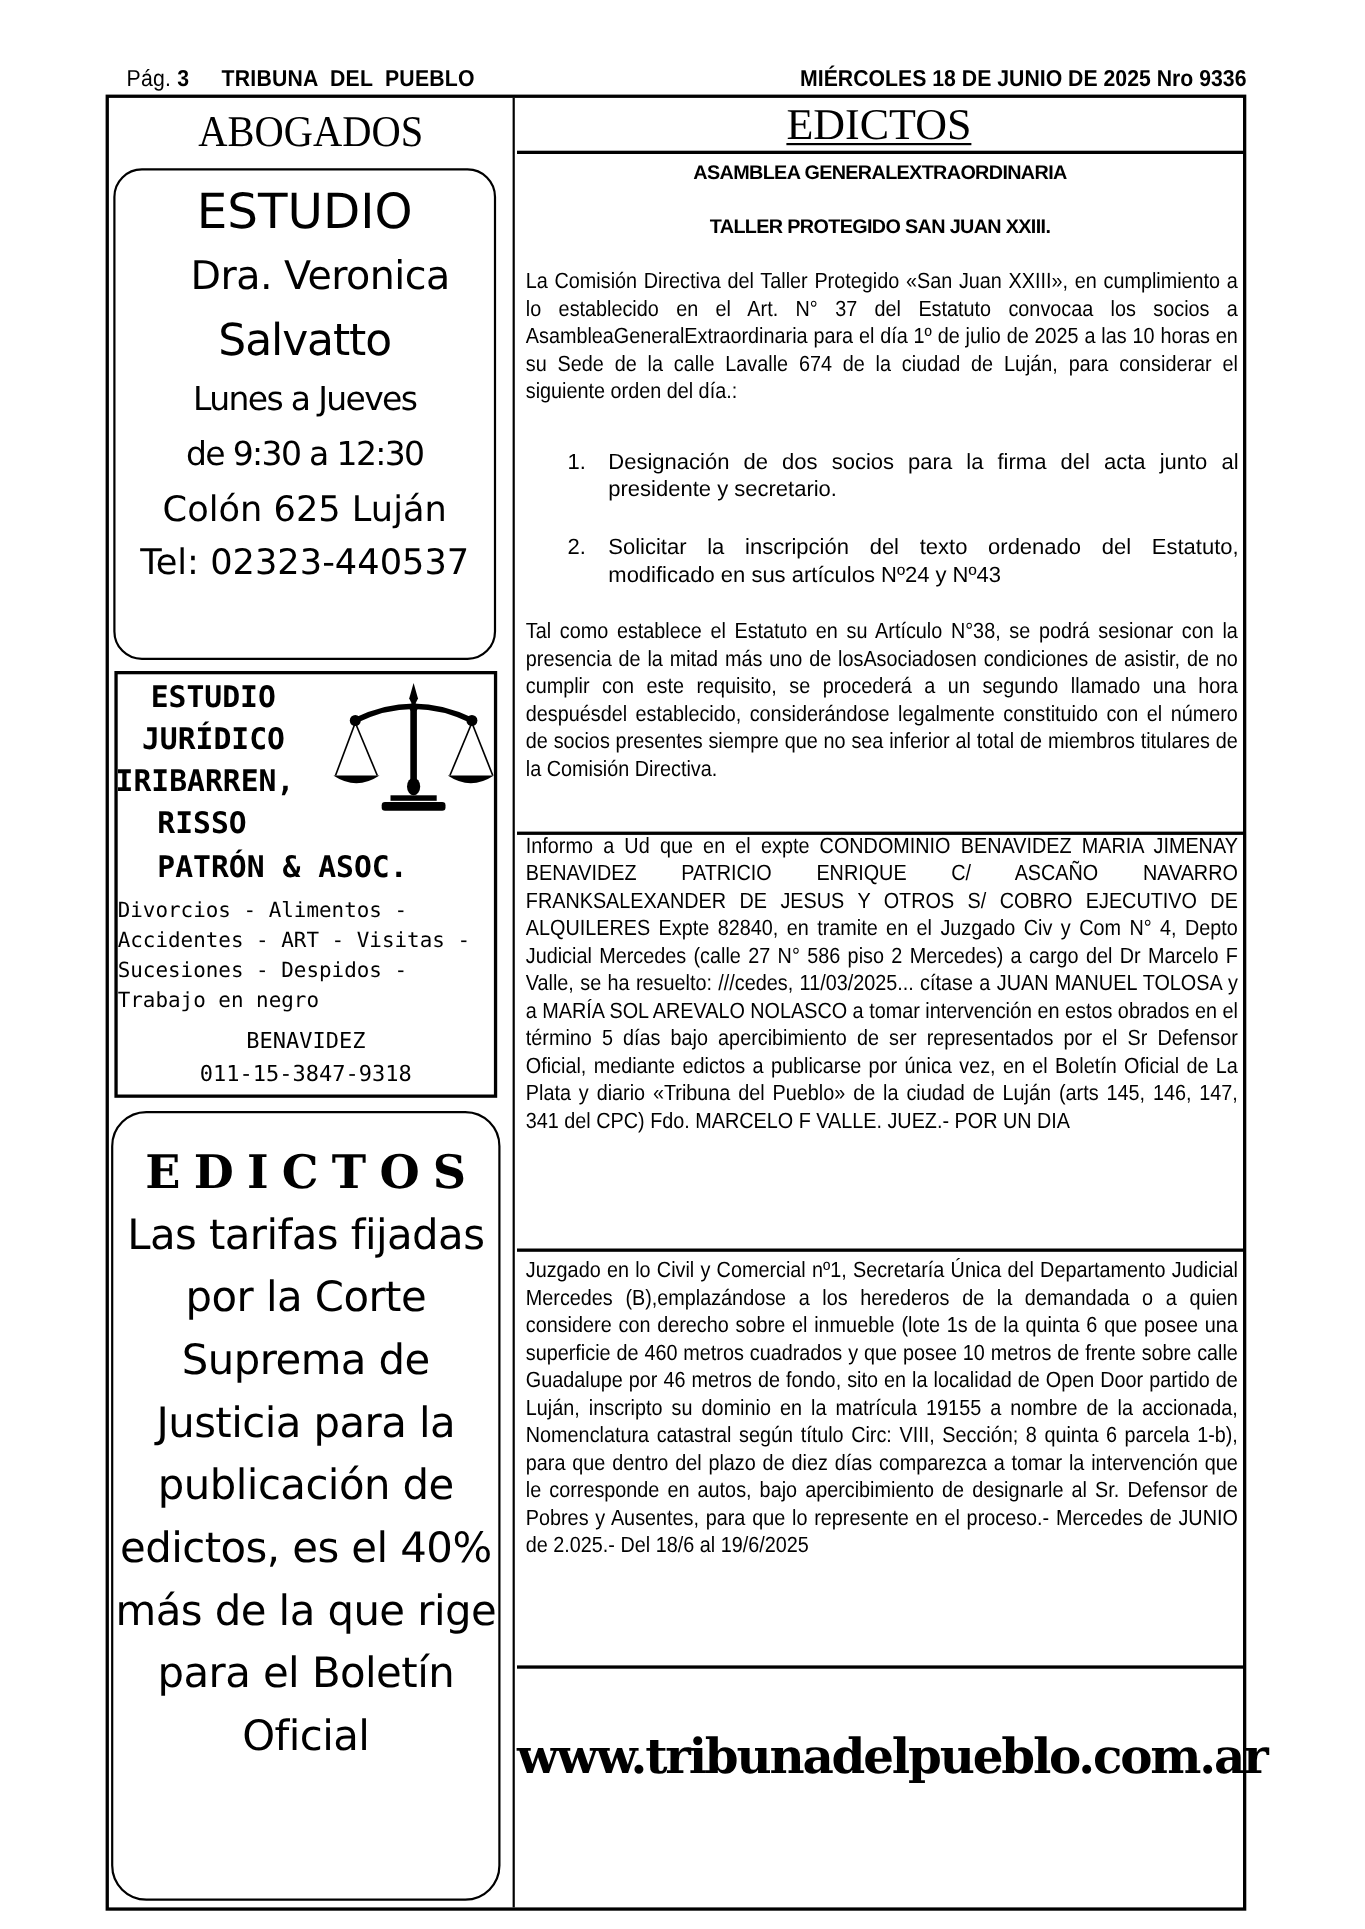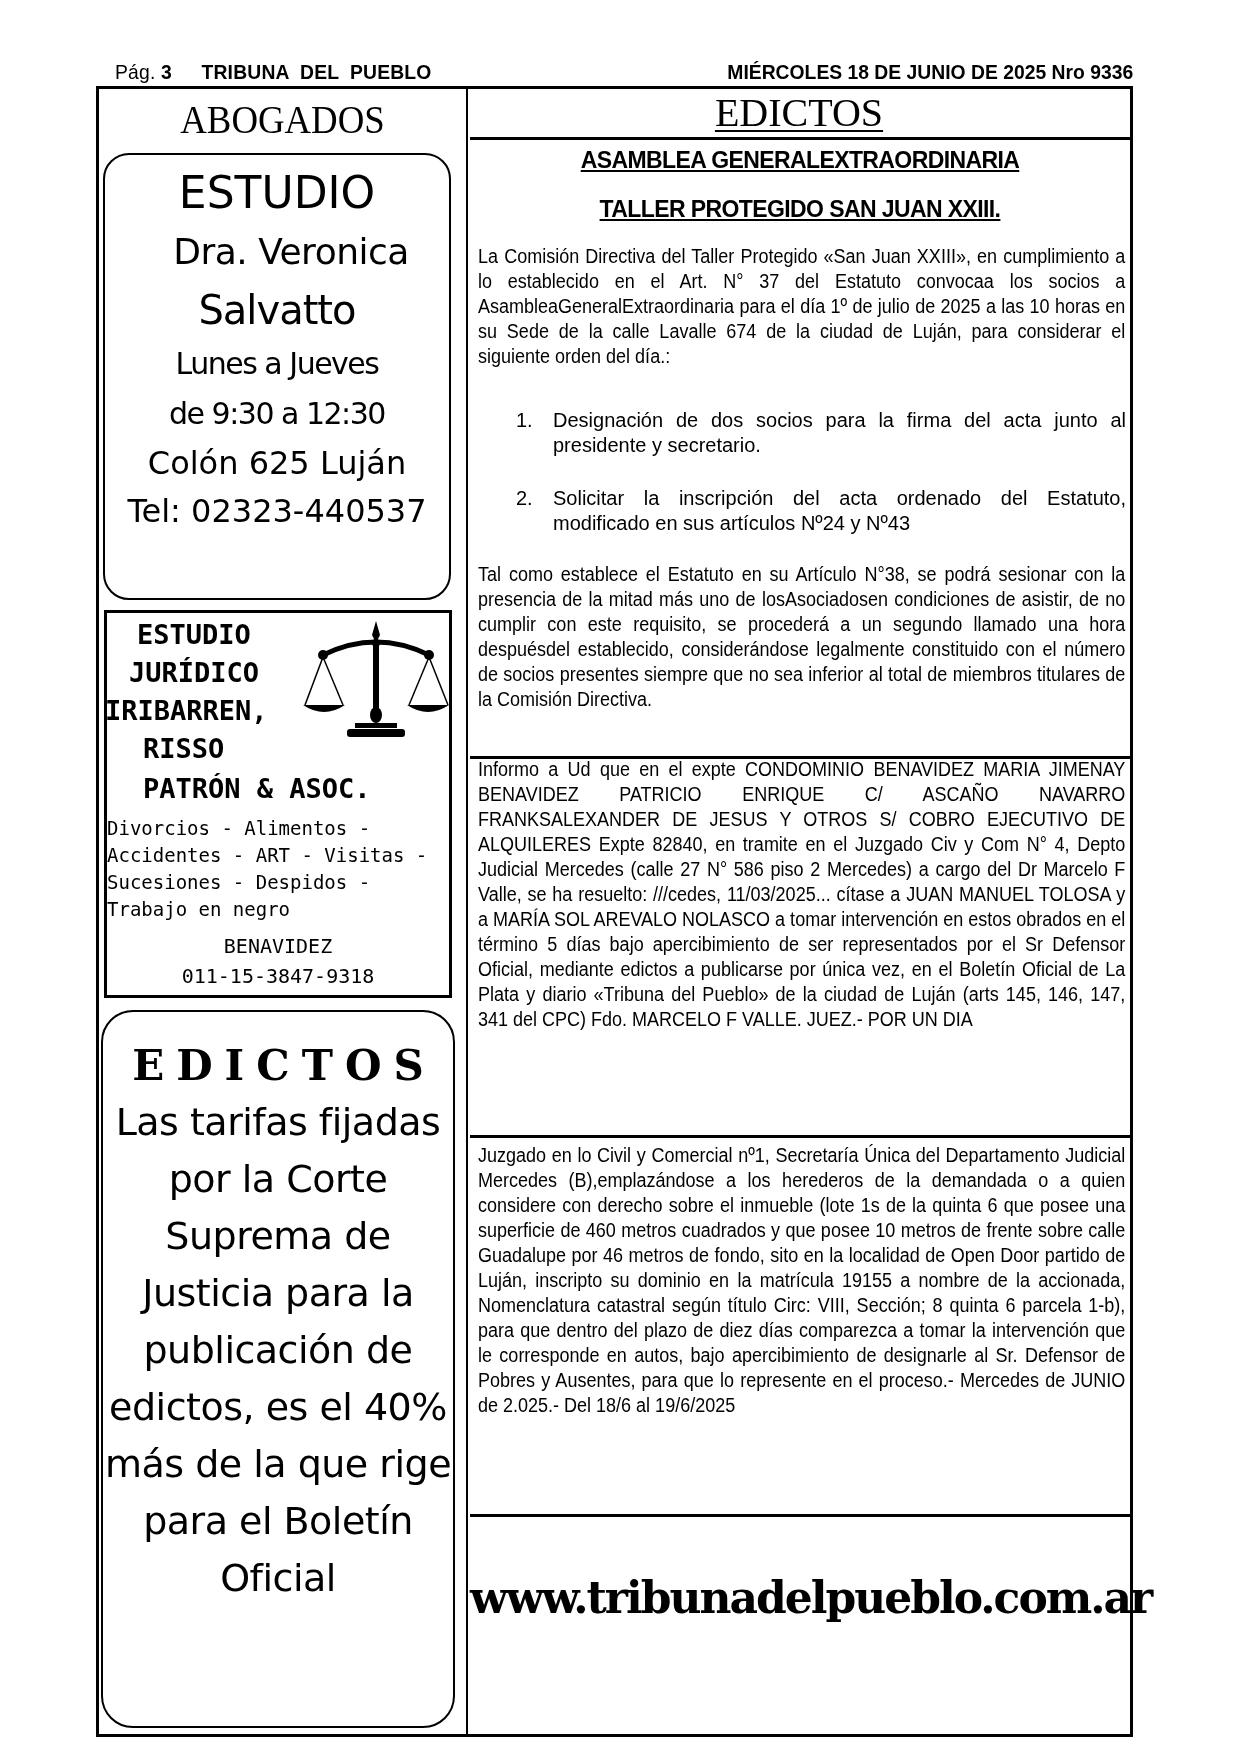--- a/index.html
+++ b/index.html
@@ -32,21 +32,21 @@
     .box2 .t4 { left: 36px; top: 120px; }
     .box2 .t5 { left: 36px; top: 160px; }
     .box2 .services { position: absolute; left: 0; top: 202px; width: 342px; text-align: left; font-size: 19px; line-height: 27px; }
     .box2 .consult { position: absolute; left: 0; top: 318px; width: 342px; text-align: center; font-size: 20px; line-height: 30px; }
     .scale-icon { position: absolute; left: 196px; top: 6px; width: 146px; height: 124px; }
     .box3 { position: absolute; left: 101px; top: 1010px; width: 354px; height: 718px; border: 2px solid #000; border-radius: 32px; box-sizing: border-box; text-align: center; font-family: "DejaVu Sans", sans-serif; }
     .box3 .edictos-h { font-family: "DejaVu Serif", serif; font-weight: 900; font-size: 42px; letter-spacing: 12px; margin-top: 26px; line-height: 56px; padding-left: 12px; }
     .box3 .body3 { font-size: 38px; line-height: 57px; letter-spacing: -0.5px; }
     .notice { position: absolute; left: 478px; width: 648px; font-family: "Liberation Sans", sans-serif; font-size: 20px; line-height: 25px; text-align: justify; }
     .cond { display: inline-block; transform: scaleX(0.9); transform-origin: left; width: 111%; }
-    .n-title { position: absolute; left: 470px; width: 660px; text-align: center; font-family: "Liberation Sans", sans-serif; font-weight: bold; font-size: 23px; text-decoration: underline; letter-spacing: -0.6px; }
+    .n-title { position: absolute; left: 470px; width: 660px; text-align: center; font-family: "Liberation Sans", sans-serif; font-weight: bold; font-size: 18px; letter-spacing: -0.6px; }
     .list-item { position: absolute; left: 500px; width: 626px; font-family: "Liberation Sans", sans-serif; font-size: 20px; line-height: 25px; }
     .list-item .num { position: absolute; left: 16px; top: 0; }
     .list-item .txt { position: absolute; left: 53px; top: 0; width: 573px; text-align: justify; }
     .sep { position: absolute; left: 470px; width: 660px; height: 3px; background: #000; }
     .web { position: absolute; left: 470px; top: 1572px; width: 660px; text-align: center; font-family: "DejaVu Serif", serif; font-size: 44px; letter-spacing: -2px; font-weight: bold; }
   </style>
 </head>
 <body>
 
 <div class="header">
@@ -117,21 +117,21 @@
 <div class="notice" style="top:244px;text-decoration:underline;">
   <span class="cond">La Comisión Directiva del Taller Protegido «San Juan XXIII», en cumplimiento a lo establecido en el Art. N° 37 del Estatuto convocaa los socios a AsambleaGeneralExtraordinaria para el día 1º de julio de 2025 a las 10 horas   en su Sede de la calle Lavalle  674 de la ciudad de Luján, para considerar el siguiente orden del día.:</span>
 </div>
 
 <div class="list-item" style="top:408px;">
   <span class="num">1.</span>
   <span class="txt">Designación de dos socios para la firma del acta junto al presidente y secretario.</span>
 </div>
 <div class="list-item" style="top:486px;">
   <span class="num">2.</span>
-  <span class="txt">Solicitar la inscripción del acta ordenado del Estatuto, modificado en sus artículos Nº24 y Nº43</span>
+  <span class="txt">Solicitar la inscripción del texto ordenado del Estatuto, modificado en sus artículos Nº24 y Nº43</span>
 </div>
 
 <div class="notice" style="top:562px;">
   <span class="cond">Tal como establece el Estatuto en su Artículo N°38, se podrá sesionar con la presencia de la mitad más uno de losAsociadosen condiciones de asistir, de no cumplir con este requisito, se procederá a un segundo llamado una hora  despuésdel establecido, considerándose legalmente constituido con el número de socios presentes siempre que no sea inferior al total de miembros titulares de la Comisión Directiva.</span>
 </div>
 
 <div class="sep" style="top:756px;"></div>
 
 <div class="notice" style="top:757px;">
   <span class="cond">Informo a Ud que en el expte CONDOMINIO BENAVIDEZ MARIA JIMENAY BENAVIDEZ PATRICIO ENRIQUE C/ ASCAÑO NAVARRO FRANKSALEXANDER DE JESUS Y OTROS S/ COBRO EJECUTIVO DE ALQUILERES Expte 82840, en tramite en el Juzgado Civ y Com N° 4, Depto Judicial Mercedes (calle 27 N° 586 piso 2 Mercedes) a cargo del Dr Marcelo F Valle, se ha resuelto: ///cedes, 11/03/2025... cítase a JUAN MANUEL TOLOSA y a MARÍA SOL AREVALO NOLASCO a tomar intervención en estos obrados en el término 5 días bajo apercibimiento de ser representados por el Sr Defensor Oficial, mediante edictos a publicarse por única vez, en el Boletín Oficial de La Plata y diario «Tribuna del Pueblo» de la ciudad de Luján (arts 145, 146, 147, 341 del CPC) Fdo. MARCELO F VALLE. JUEZ.- POR UN DIA</span>

